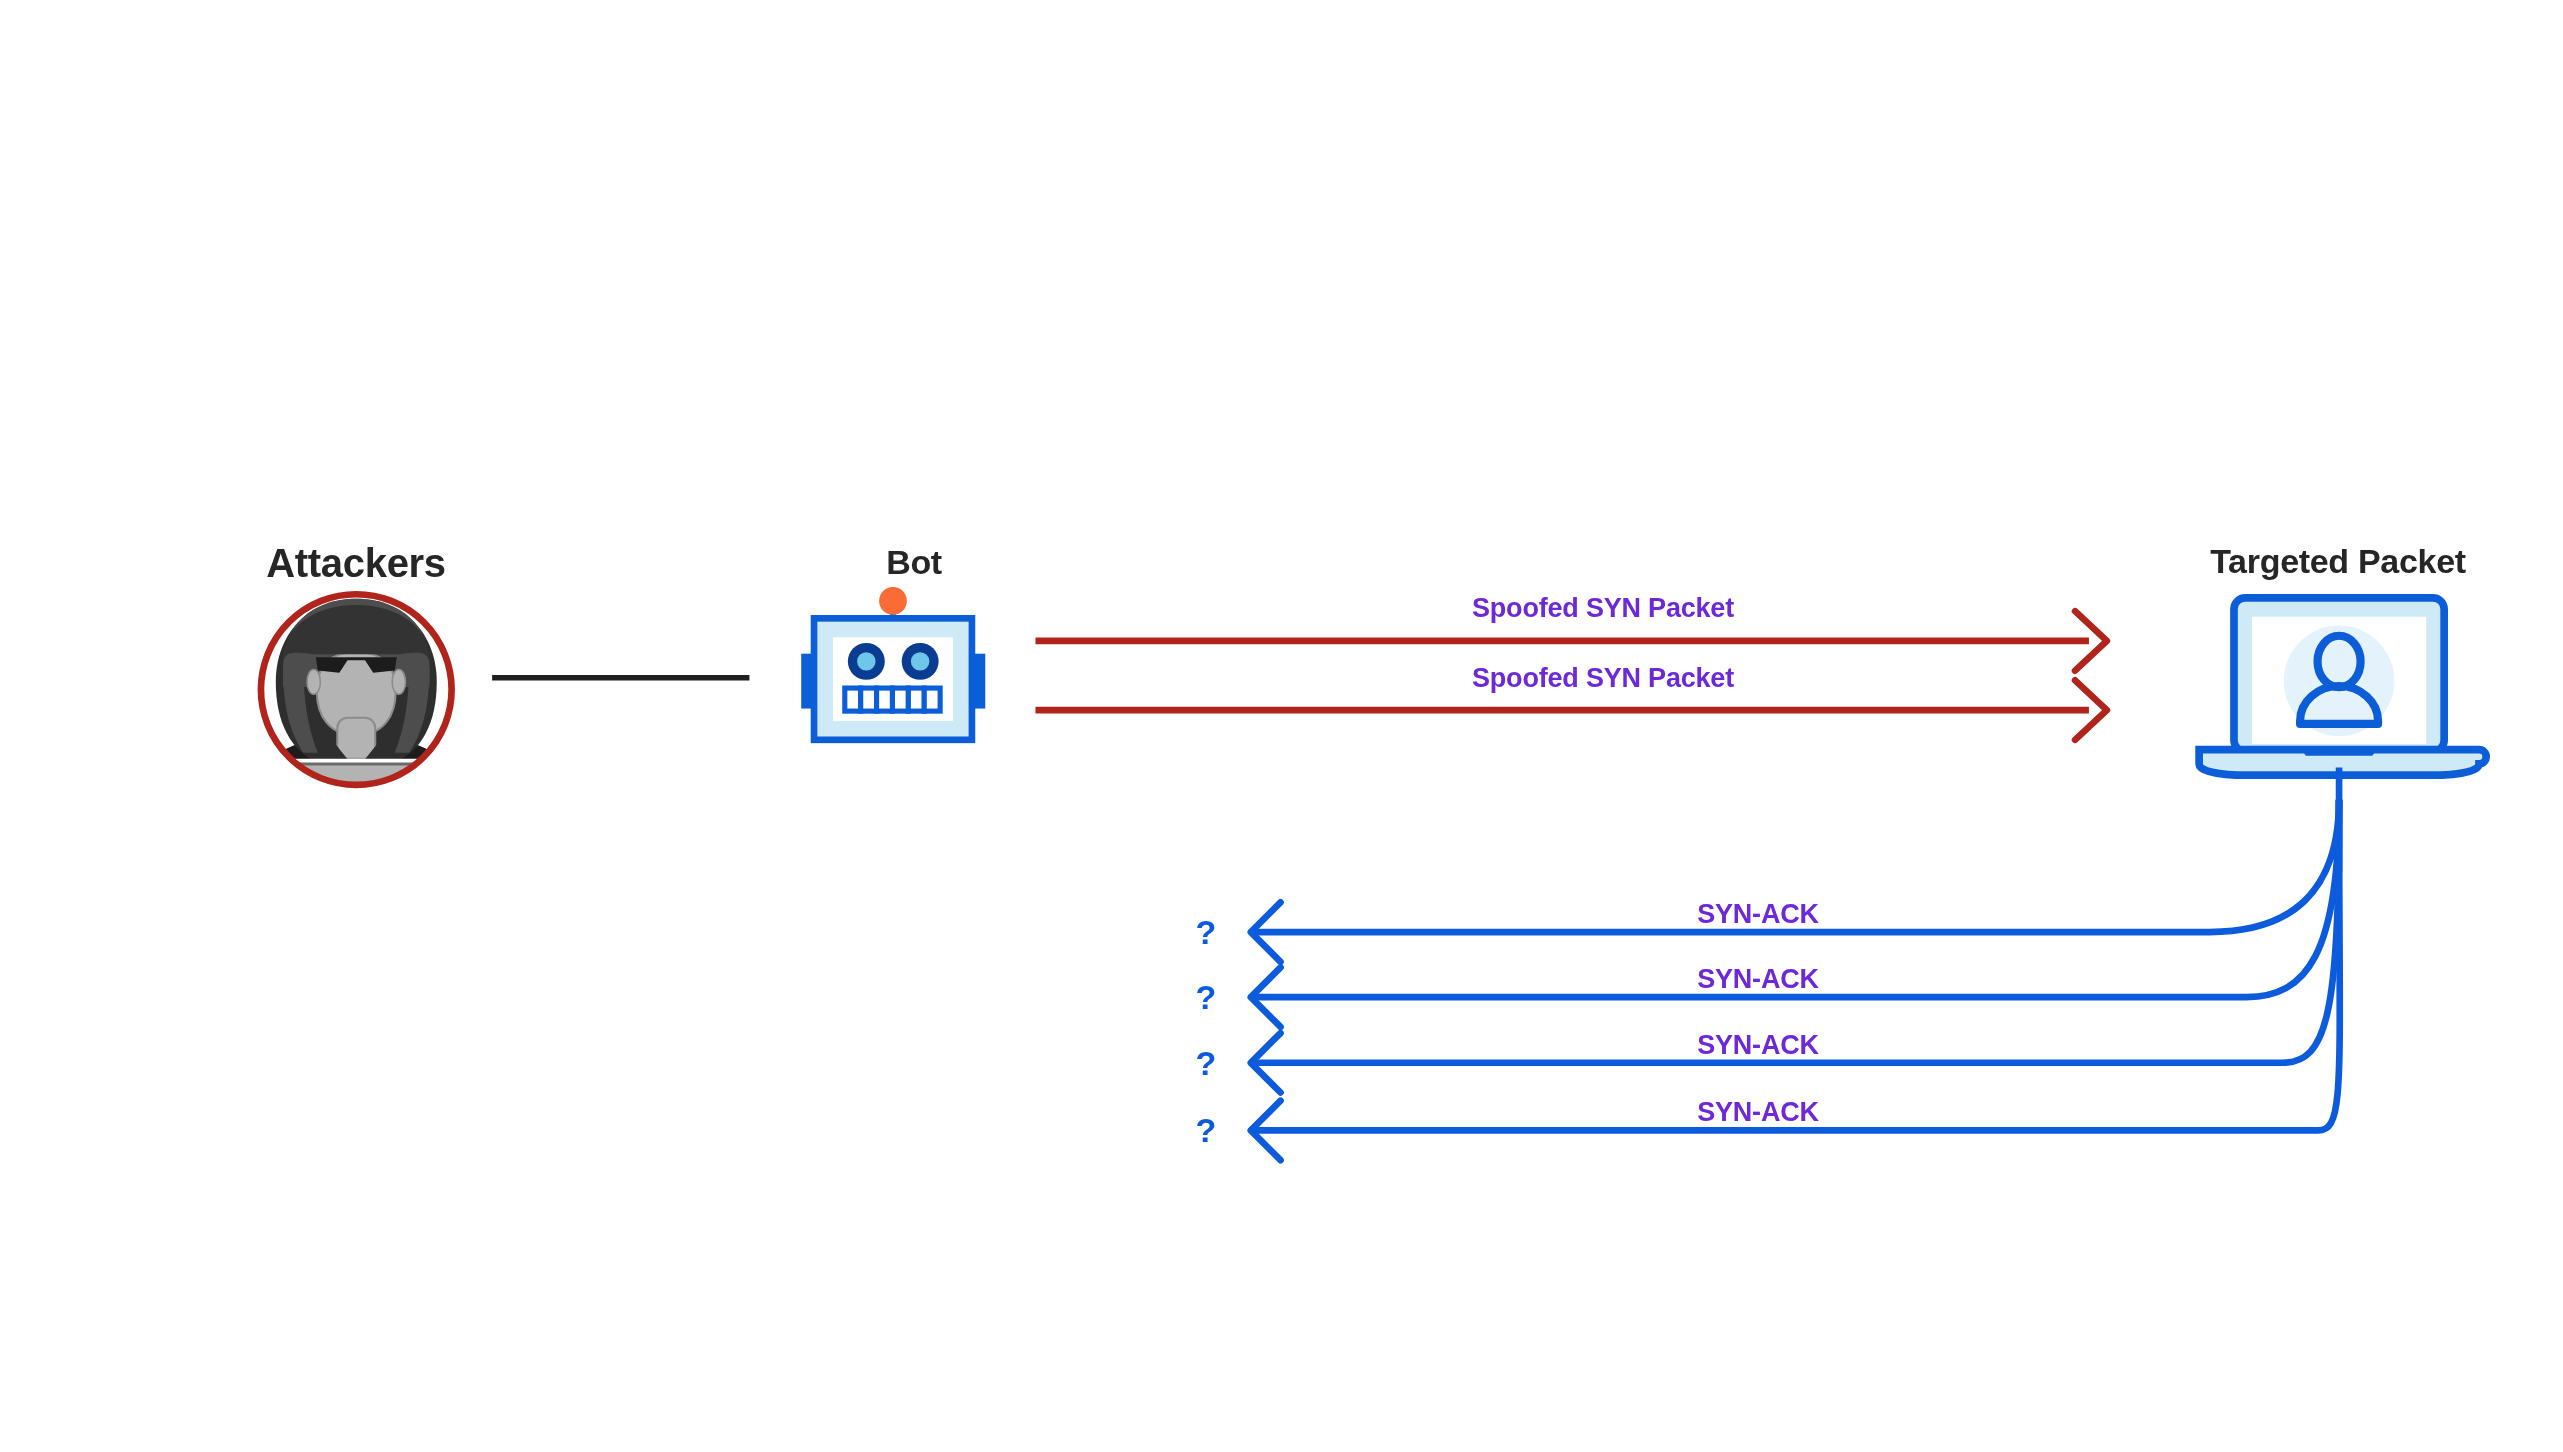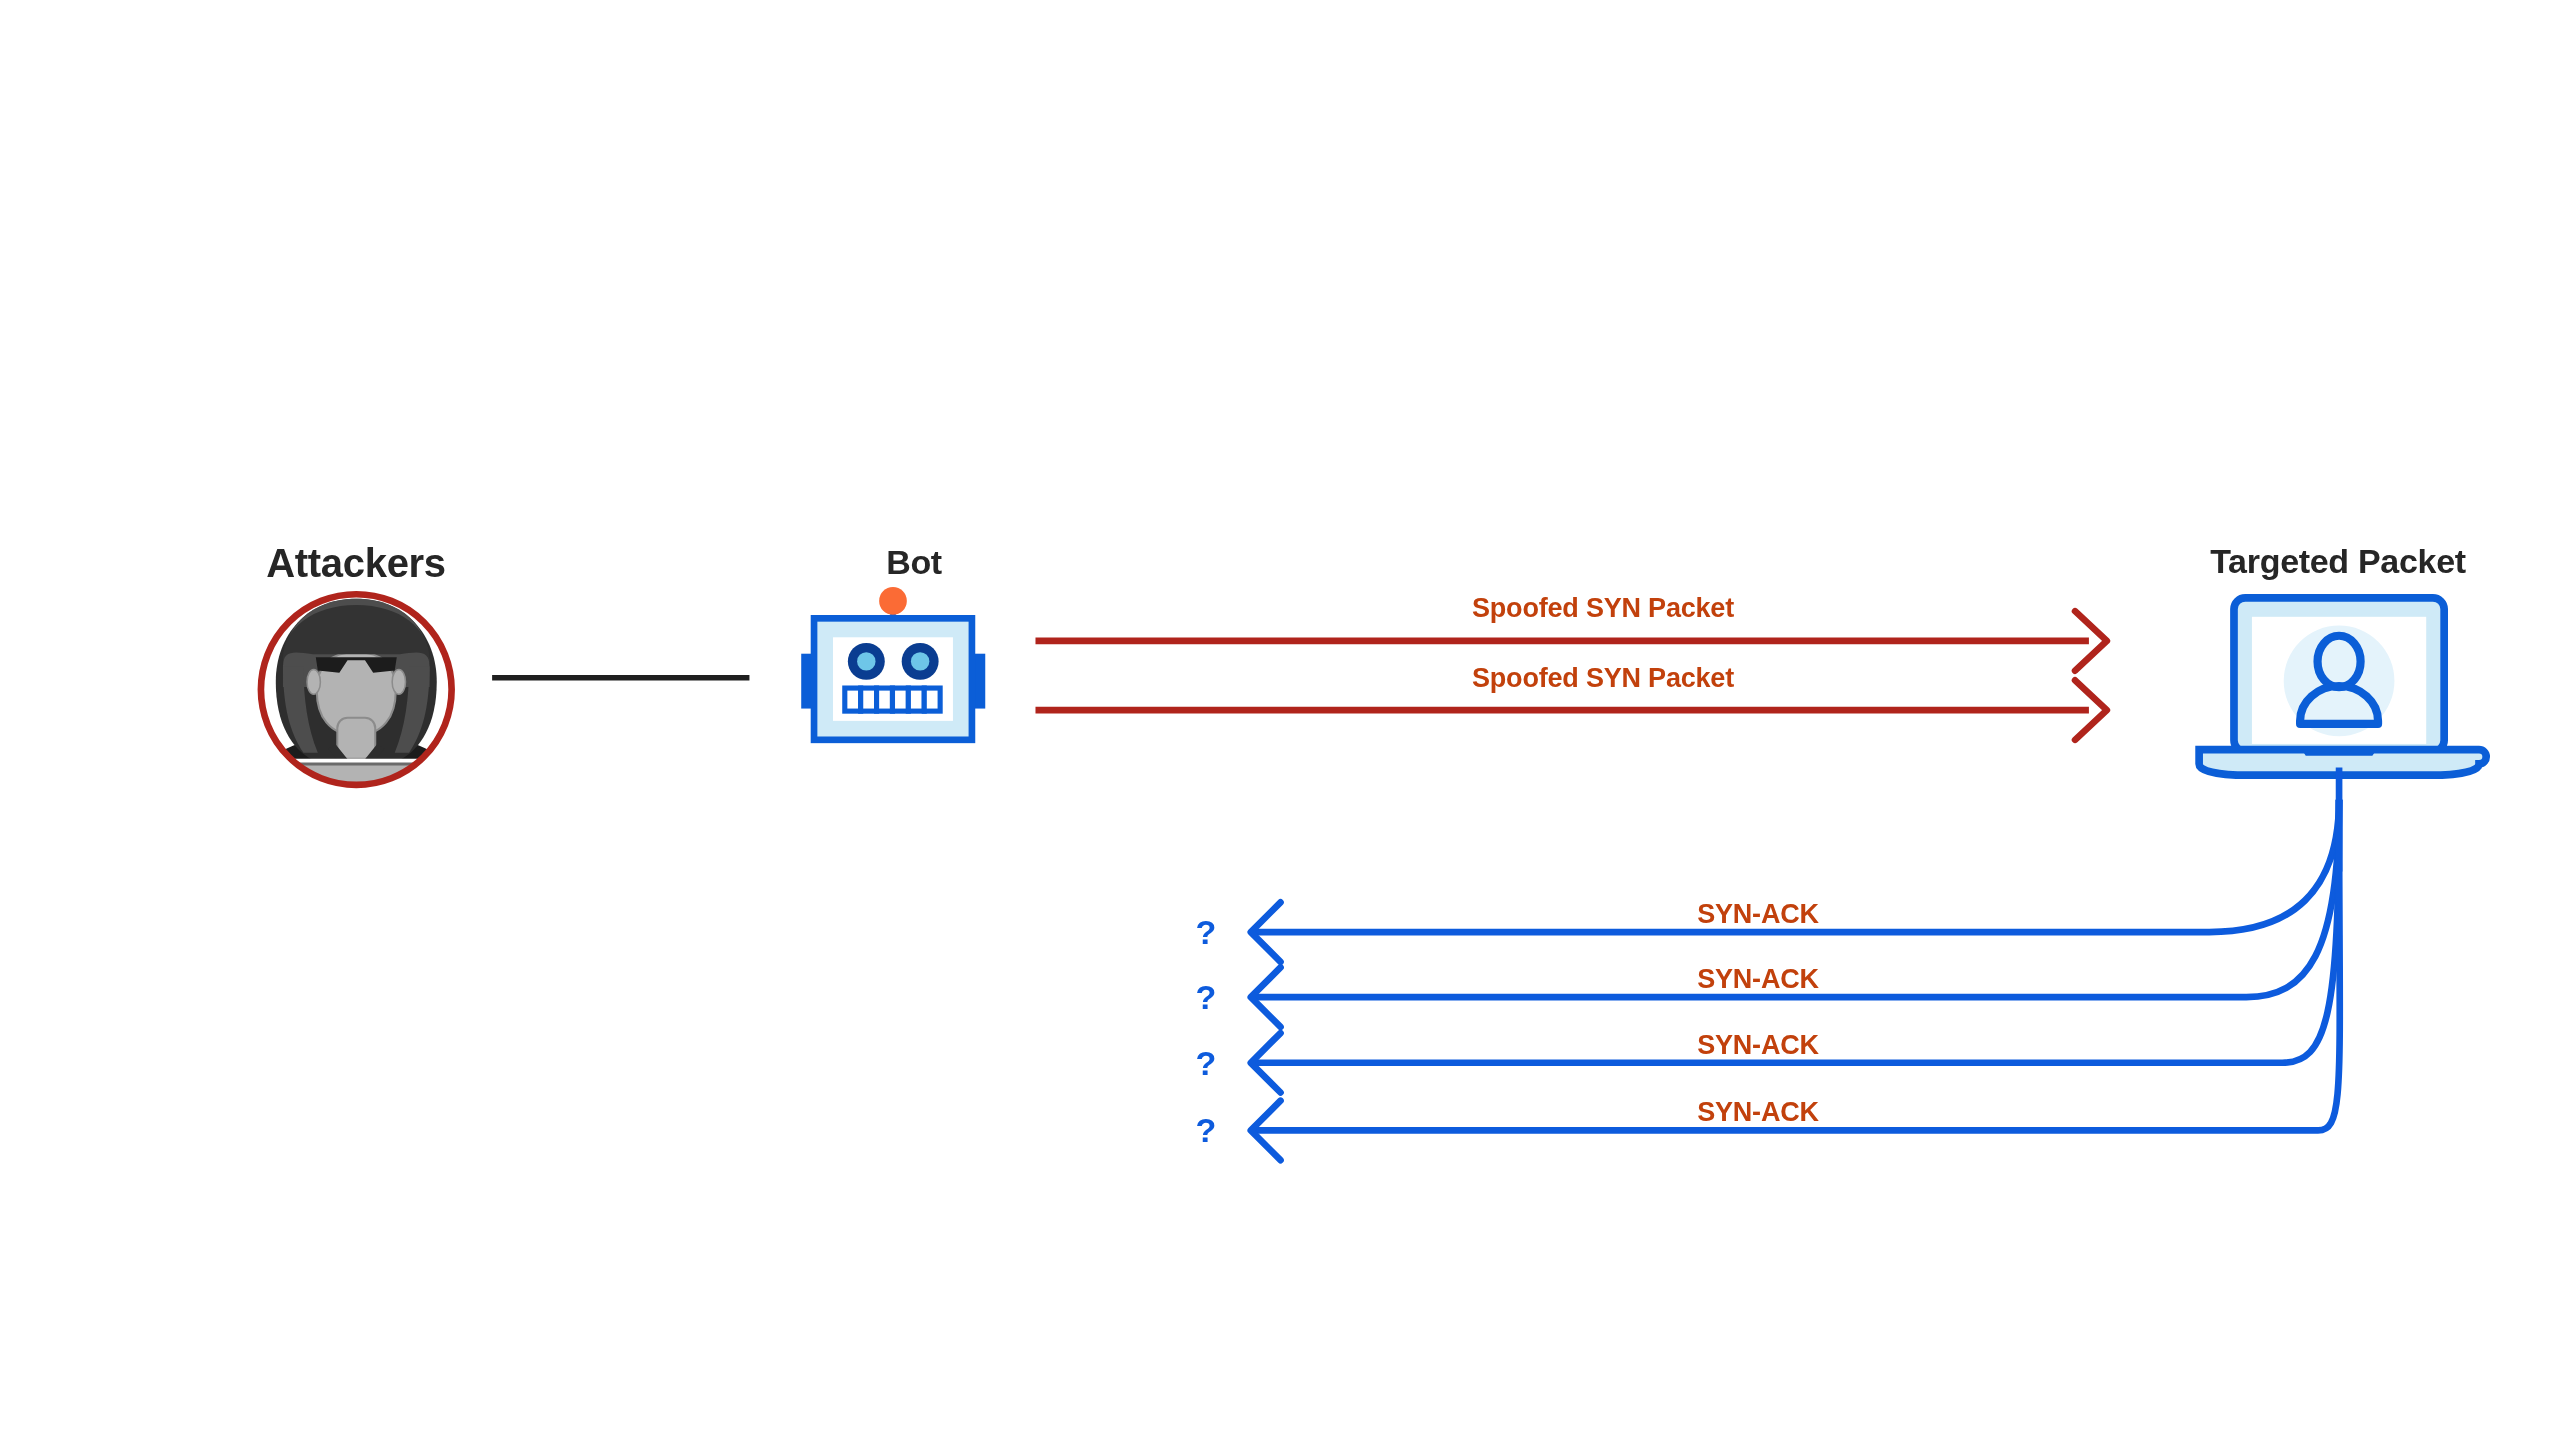--- a/index.html
+++ b/index.html
@@ -33,21 +33,21 @@
     font-weight: bold;
     color: #262626;
     white-space: nowrap;
     text-align: center;
     letter-spacing: -0.3px;
   }
   .flow-label {
     position: absolute;
     font-family: "Liberation Sans", sans-serif;
     font-weight: bold;
-    color: #c2410c;
+    color: #6d28d9;
     white-space: nowrap;
     text-align: center;
     letter-spacing: -0.2px;
   }
   .qmark {
     position: absolute;
     font-family: "Liberation Sans", sans-serif;
     font-weight: bold;
     color: #0d5bdd;
     white-space: nowrap;

